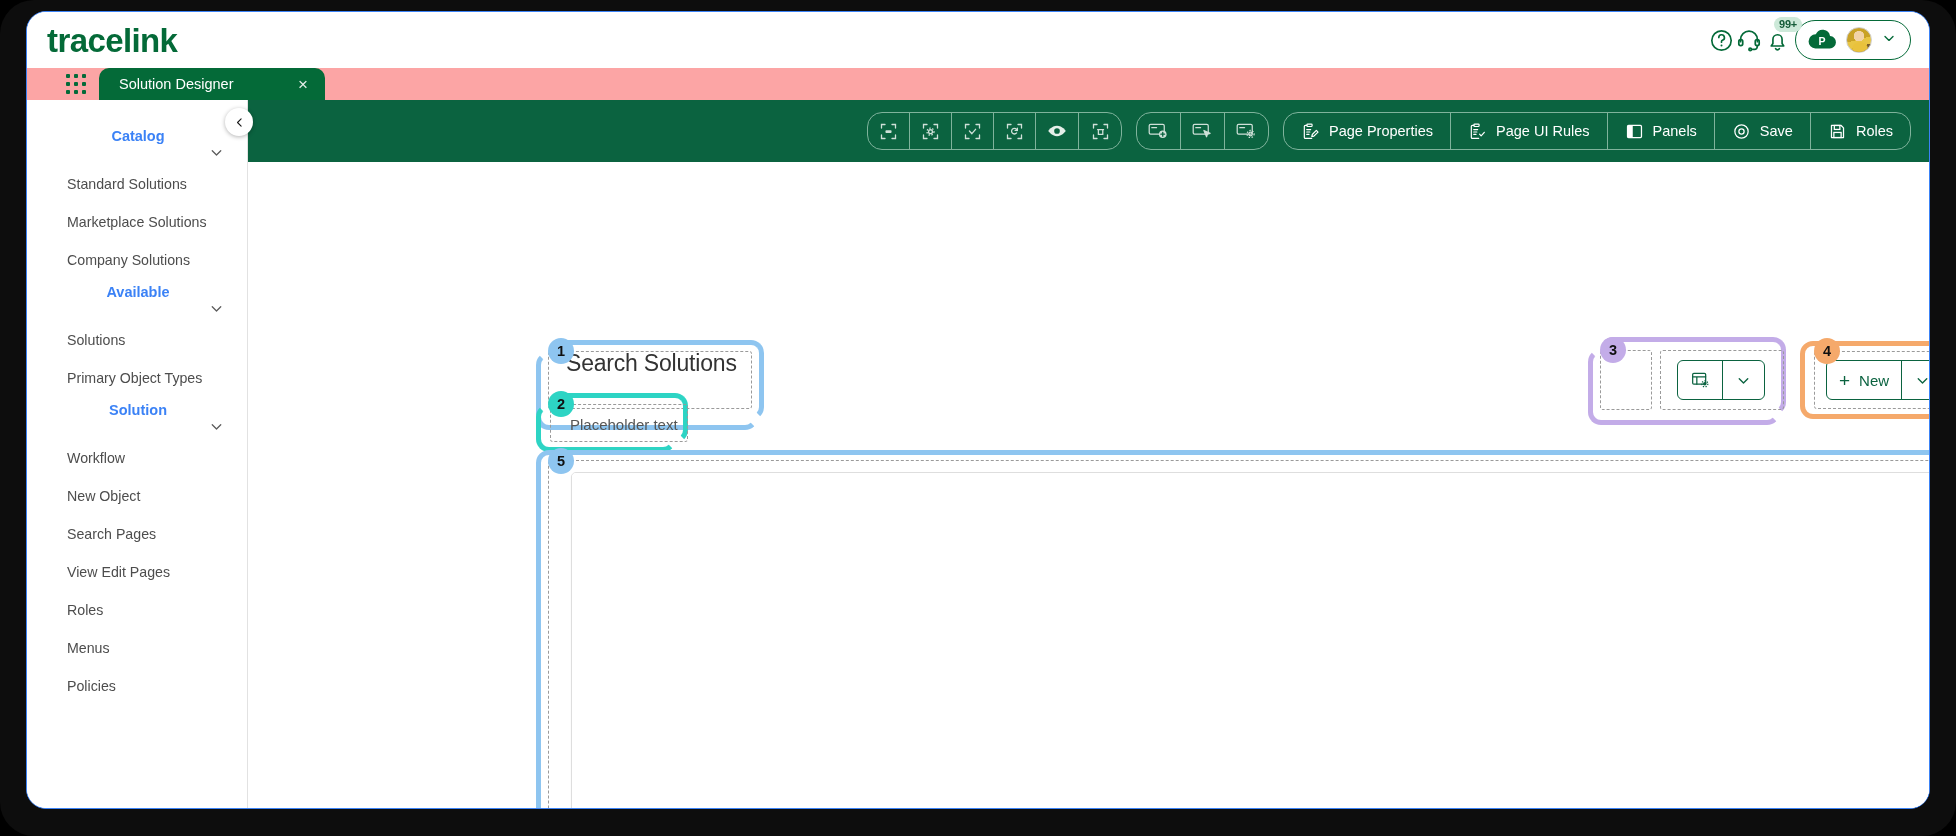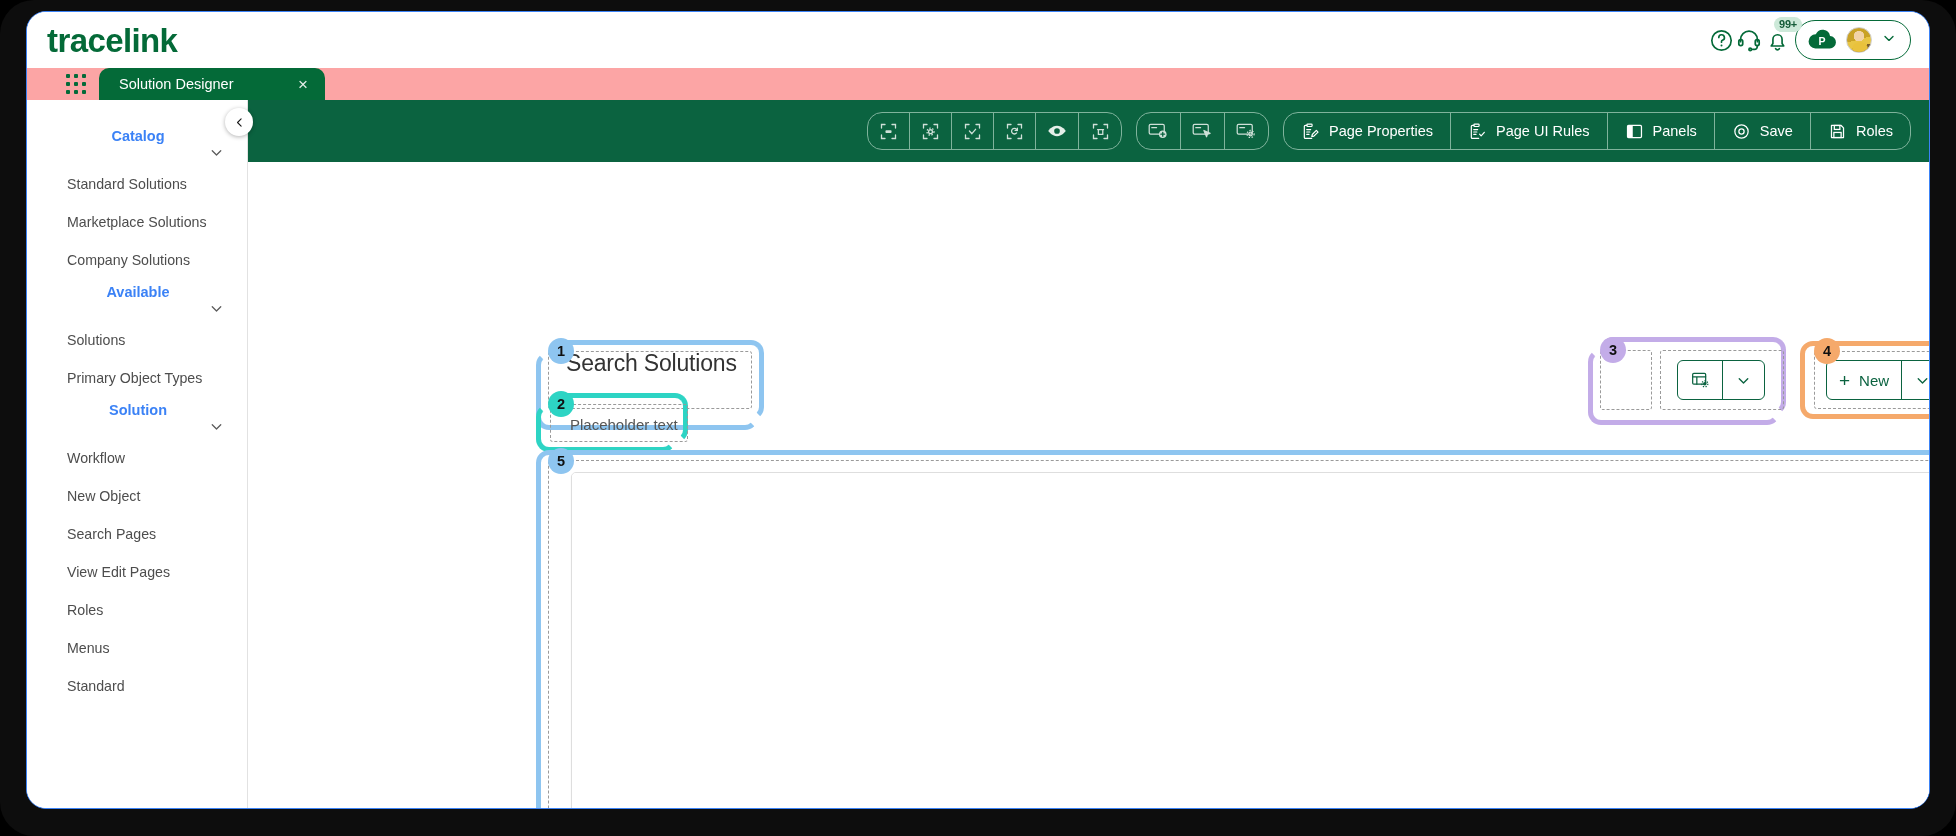--- a/index.html
+++ b/index.html
@@ -392,21 +392,21 @@
             <path d="M5 8l5 5 5-5" stroke-linecap="round" stroke-linejoin="round"></path>
               </svg>
         </span>
       </div>
       <div class="nav-item">Workflow</div>
       <div class="nav-item">New Object</div>
       <div class="nav-item">Search Pages</div>
       <div class="nav-item">View Edit Pages</div>
       <div class="nav-item">Roles</div>
       <div class="nav-item">Menus</div>
-      <div class="nav-item">Standard</div>
+      <div class="nav-item">Policies</div>
     </div>
 
     <div id="collapse-btn">
       <svg width="13" height="13" viewBox="0 0 20 20" fill="none" stroke="#1c1c1c" stroke-width="1.7">
         <path d="M12.5 4.5L7 10l5.5 5.5" stroke-linecap="round" stroke-linejoin="round"></path>
           </svg>
     </div>
 
     <div id="canvas">
 

